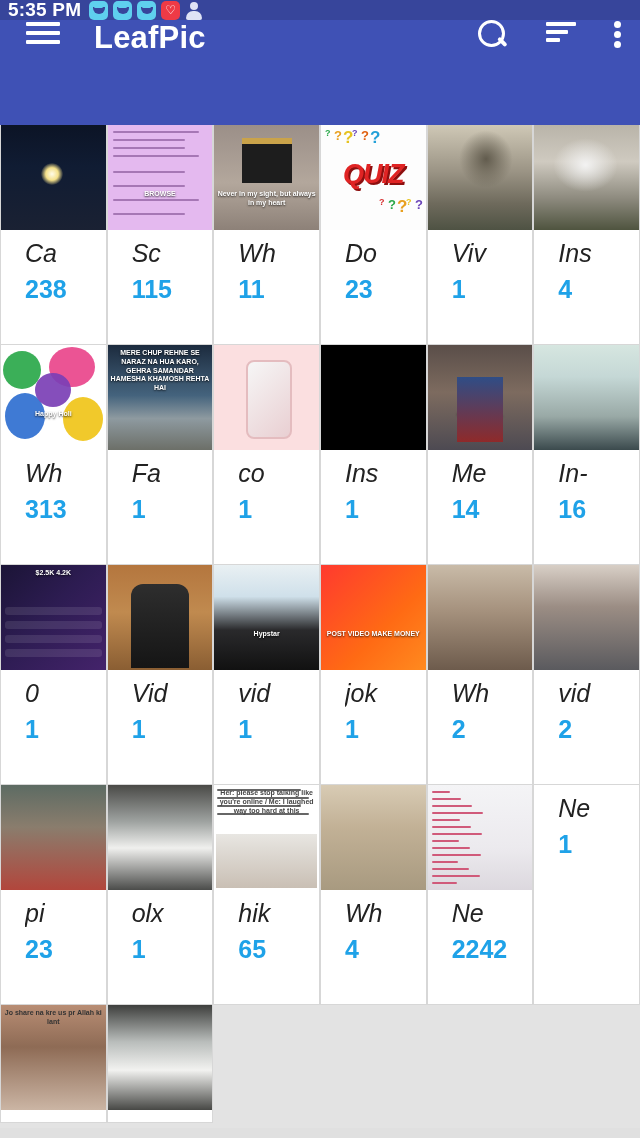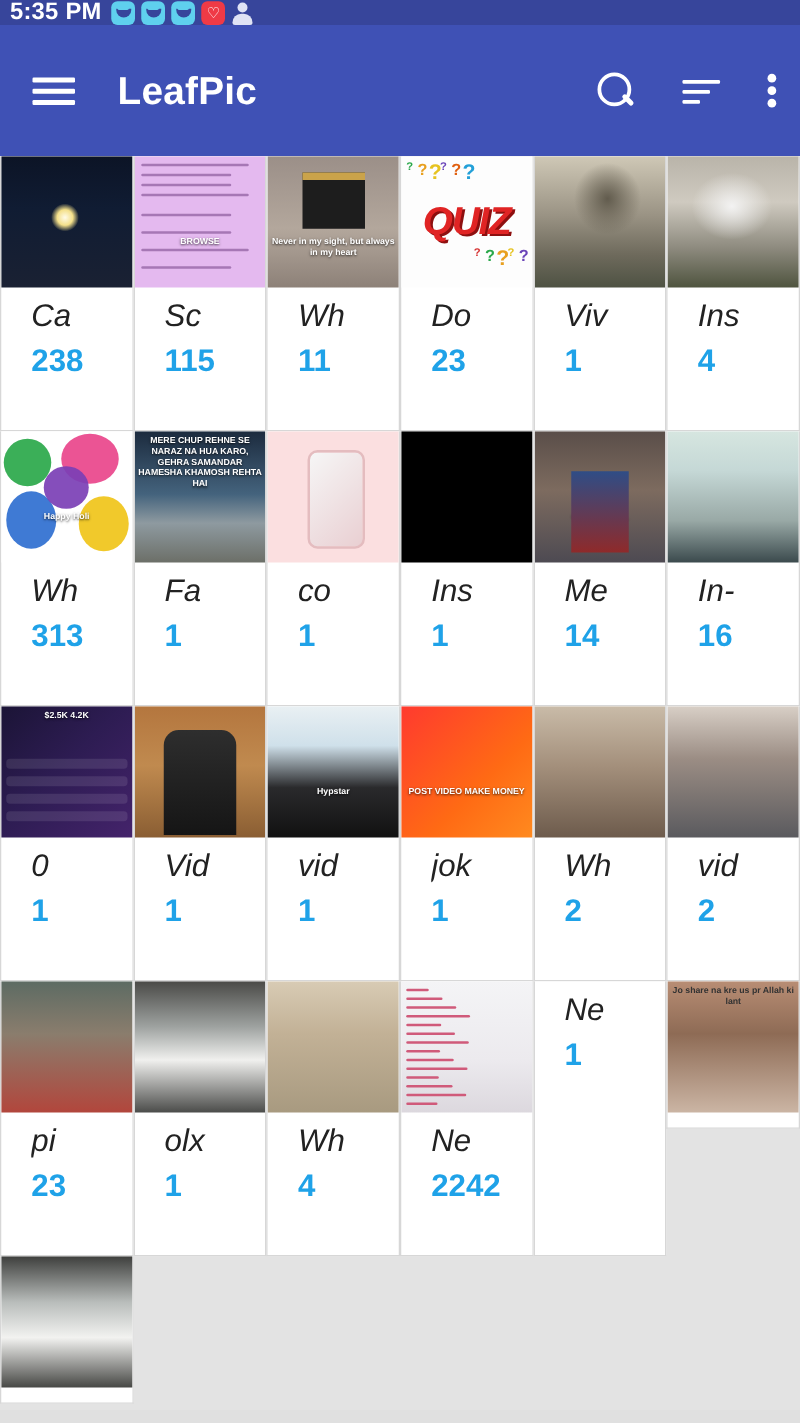--- a/index.html
+++ b/index.html
@@ -79,21 +79,21 @@
   .ic-batt::after{
     content:""; position:absolute; left:0px; top:3px; right:0px; bottom:0px;
     background:#fff;
   }
 
   
   .app-bar {
     height: 105px;
     background: #3f51b5;
     display: flex;
-    align-items: center;
+    align-items: flex-start;
     padding: 0 18px 0 26px;
     color: #fff;
   }
   .menu-icon { width: 34px; height: 26px; position: relative; cursor: pointer; }
   .menu-icon span {
     position: absolute; left: 0; width: 34px; height: 4px;
     background: #fff; border-radius: 1px;
   }
   .menu-icon span:nth-child(1){ top: 2px; }
   .menu-icon span:nth-child(2){ top: 11px; }
@@ -178,21 +178,21 @@
   .t-night::after{ content:""; position:absolute; left:38%; top:36%; width:22px;height:22px;
                    border-radius:50%; background:radial-gradient(#fffbe8,#f4e08a 40%,rgba(244,224,138,0) 72%); }
   .t-settings{ background: #e4b9ef; }
   .t-settings .line{ position:absolute; left:5px; height:2px; background:rgba(90,40,110,.45); border-radius:1px;}
   .t-kaaba   { background: linear-gradient(#9b8f88 0%, #b3a79c 55%, #8d8178 100%); }
   .t-kaaba::after{ content:""; position:absolute; left:26%; top:12%; width:48%; height:38%;
                    background:#1d1d1d; border-top:6px solid #caa34a; }
   .t-quiz    { background:#fdfdfd; }
   .t-quiz .q { position:absolute; font-weight:bold; }
   .t-quiz .quizword{ position:absolute; left:0; right:0; top:32%; text-align:center;
-                     color:#e02424; font-size:31px; font-weight:bold; font-style:italic;
+                     color:#e02424; font-size:27px; font-weight:bold; font-style:italic;
                      text-shadow: 2px 2px 0 #8d0f0f; letter-spacing:-1px;}
   .t-smoke1  { background: linear-gradient(#cfc8b6 0%, #9a9384 45%, #6e6a5c 75%, #4e5243 100%); }
   .t-smoke1::after{content:""; position:absolute; left:30%; top:5%; width:52%;height:55%;
                    border-radius:50%; background:radial-gradient(rgba(90,84,70,.9),rgba(120,114,98,0) 70%);}
   .t-smoke2  { background: linear-gradient(#b9b4a9 0%, #cfcac0 35%, #8d8a7e 70%, #4f543f 100%); }
   .t-smoke2::after{content:""; position:absolute; left:18%; top:12%; width:62%;height:52%;
                    border-radius:50%; background:radial-gradient(rgba(245,245,245,.95),rgba(220,220,215,0) 70%);}
   .t-holi    { background:#ffffff; }
   .t-holi .blob{ position:absolute; border-radius:50%; opacity:.92; }
   .t-fa      { background: linear-gradient(#1c2b3e 0%, #44637d 48%, #8e9aa0 70%, #6c6f68 100%); }
@@ -453,20 +453,33 @@
       </div>
     </div>
     <div class="album-card">
       <div class="thumb t-car2"></div>
       <div class="meta">
         <div class="album-name">olx</div>
         <div class="album-count">1</div>
       </div>
     </div>
     <div class="album-card">
+      <div class="thumb t-chat">
+        <i class="cl" style="top: 4px; width: 84px;"></i>
+        <i class="cl" style="top: 12px; width: 92px;"></i>
+        <i class="cl" style="top: 20px; width: 84px;"></i>
+        <i class="cl" style="top: 28px; width: 92px;"></i>
+        <div class="thumb-txt" style="top: 4px; color: rgb(68, 68, 68); text-shadow: none;">Her: please stop talking like you're online / Me: I laughed way too hard at this</div>
+      </div>
+      <div class="meta">
+        <div class="album-name">hik</div>
+        <div class="album-count">65</div>
+      </div>
+    </div>
+    <div class="album-card">
       <div class="thumb t-desert"></div>
       <div class="meta">
         <div class="album-name">Wh</div>
         <div class="album-count">4</div>
       </div>
     </div>
     <div class="album-card">
       <div class="thumb t-note">
         <i class="nl" style="top: 6px; width: 18px;"></i>
         <i class="nl" style="top: 13px; width: 29px;"></i>

